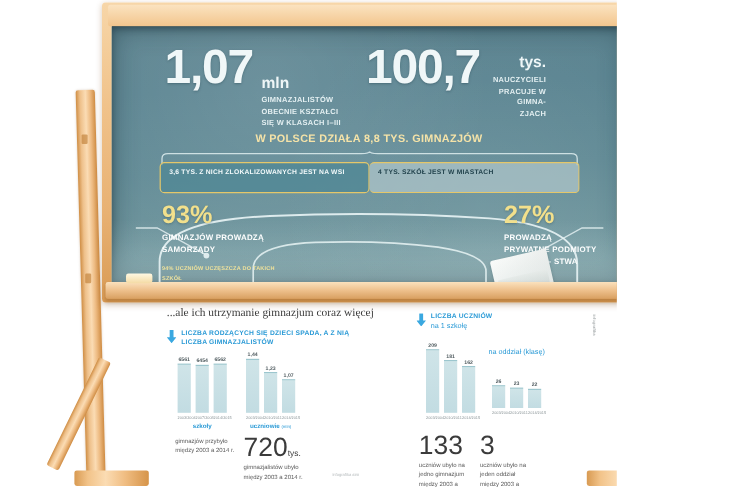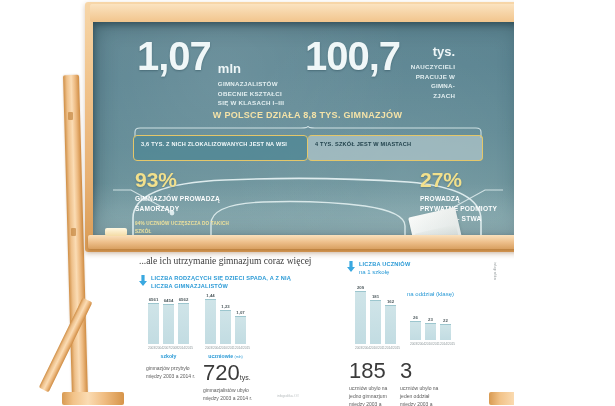--- a/index.html
+++ b/index.html
@@ -351,21 +351,21 @@
           </div>
       </div>
       <div class="ticks">
         <div class="tick">2003/2004</div>
         <div class="tick">2010/2011</div>
         <div class="tick">2014/2015</div>
       </div>
     </div>
 
     <div style="position:absolute;left:349px;top:108px;">
-      <div class="bignum2">185</div>
+      <div class="bignum2">133</div>
       <div class="bigdesc" style="width:42px;">uczniów ubyło na jedno gimnazjum między 2003 a 2014 r.</div>
     </div>
     <div style="position:absolute;left:400px;top:108px;">
       <div class="bignum2">3</div>
       <div class="bigdesc" style="width:42px;">uczniów ubyło na jeden oddział między 2003 a 2014 r.</div>
     </div>
   </div>
 
   <div class="credit-v">infografika</div>
   <div class="credit-f">infografika ###</div>

